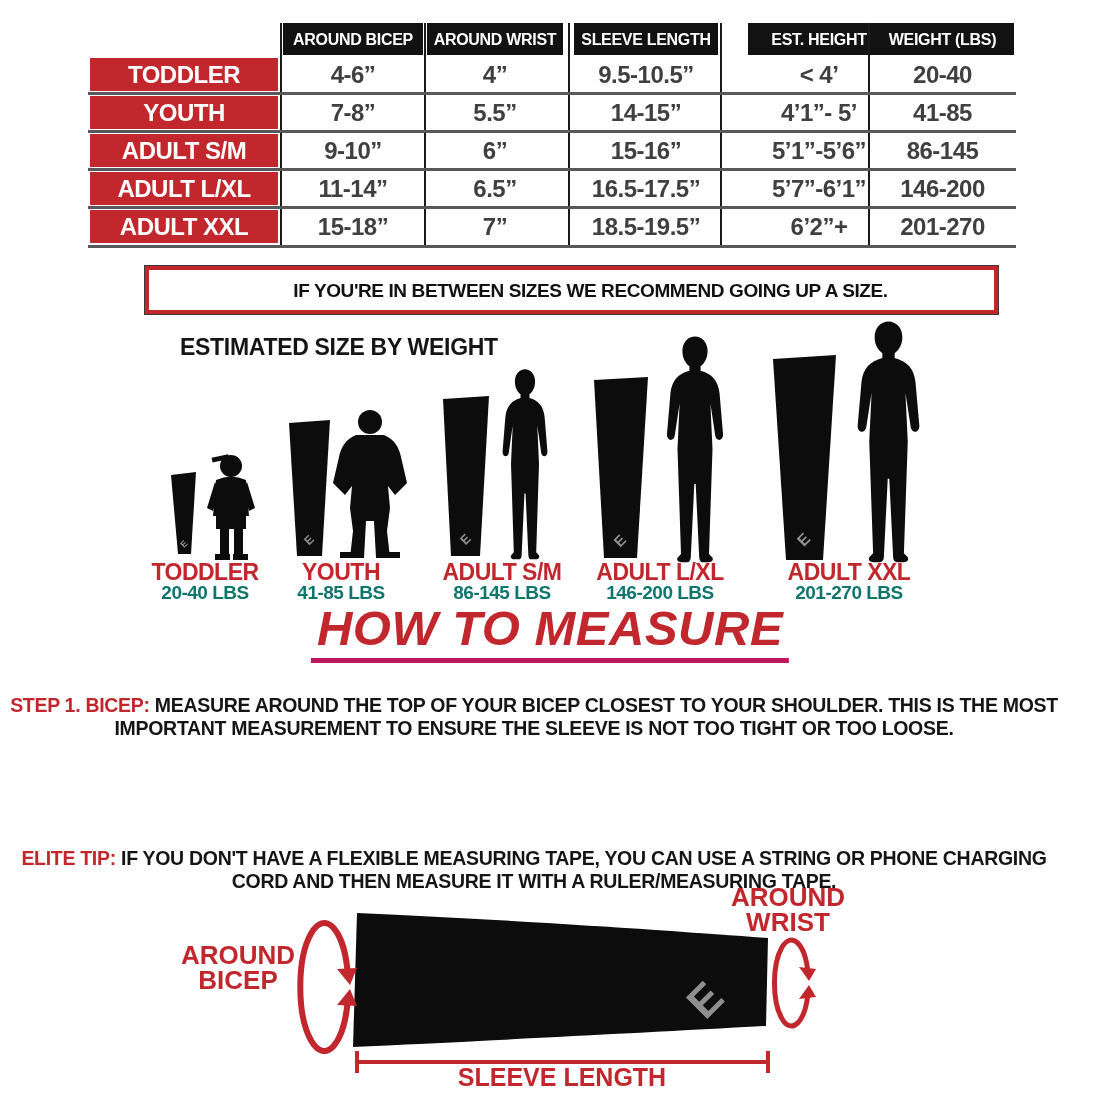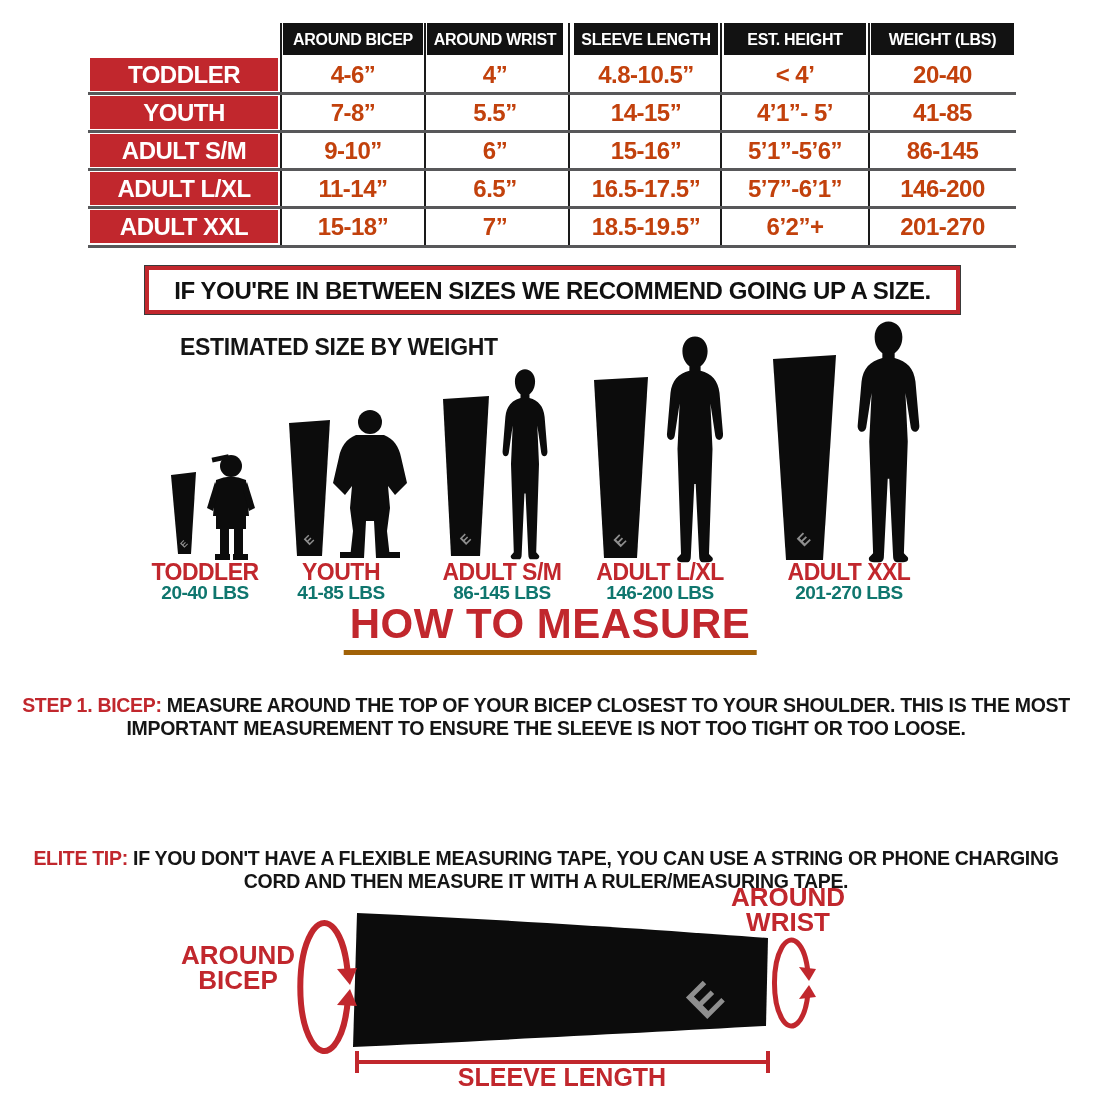--- a/index.html
+++ b/index.html
@@ -4,41 +4,41 @@
 <style>
   html,body{margin:0;padding:0;background:#fff;}
   #canvas{position:relative;width:1100px;height:1100px;background:#ffffff;overflow:hidden;
           font-family:"Liberation Sans","DejaVu Sans",sans-serif;color:#1a1a1a;}
   
   .thead{position:absolute;top:23px;height:32px;background:#121212;color:#fff;
          font-weight:bold;font-size:16px;line-height:33px;text-align:center;letter-spacing:-0.3px;}
   .rowlabel{position:absolute;left:90px;width:188px;height:33px;background:#C1272D;color:#fff;
             font-weight:bold;font-size:24px;line-height:34px;text-align:center;letter-spacing:-0.5px;}
   .cell{position:absolute;height:33px;font-weight:bold;font-size:24px;line-height:34px;
-        text-align:center;color:#c2410c;letter-spacing:-0.5px;}
+        text-align:center;color:#404040;letter-spacing:-0.5px;}
   .c0{left:283px;width:140px}.c1{left:427px;width:136px}.c2{left:574px;width:144px}
-  .c3{left:724px;width:142px}.c4{left:871px;width:143px}
+  .c3{left:748px;width:142px}.c4{left:871px;width:143px}
   .r0{top:58px}.r1{top:96px}.r2{top:134px}.r3{top:172px}.r4{top:210px}
   .vline{position:absolute;top:23px;height:224px;width:2px;background:#1a1a1a;}
   .hline{position:absolute;left:88px;width:928px;height:3px;background:#58585a;}
   
   #banner{position:absolute;left:145px;top:266px;width:807px;height:40px;border:4px solid #C1272D;
-          box-shadow:0 0 0 1px #3a3a3a;text-align:center;font-weight:bold;font-size:24px;
-          line-height:41px;color:#111;letter-spacing:-0.4px;}
+          box-shadow:0 0 0 1px #3a3a3a;text-align:center;font-weight:bold;font-size:19px;
+          line-height:41px;color:#111;letter-spacing:-0.4px;padding-left:38px;}
   
   #esbw-title{position:absolute;left:180px;top:334px;font-weight:bold;font-size:23px;color:#151515;letter-spacing:-0.3px;text-align:center;}
   #groups-svg{position:absolute;left:150px;top:318px;}
   .glabel{position:absolute;top:561px;width:160px;text-align:center;}
   .gname{font-weight:bold;font-size:23px;color:#C1272D;line-height:22px;letter-spacing:-0.5px;}
   .gweight{font-weight:bold;font-size:19px;color:#0f766e;line-height:20px;letter-spacing:-0.5px;}
   
   #htm-title{position:absolute;left:50%;transform:translateX(-50%);top:600px;
-             font-weight:bold;font-size:42px;color:#C1272D;letter-spacing:0.5px;
-             border-bottom:5px solid #a16207;padding:0 6px 2px 6px;white-space:nowrap;}
-  .step{position:absolute;left:16px;width:1060px;text-align:center;font-weight:bold;
+             font-weight:bold;font-size:49px;color:#C1272D;letter-spacing:0.5px;
+             border-bottom:5px solid #be185d;padding:0 6px 2px 6px;white-space:nowrap;font-style:italic;}
+  .step{position:absolute;left:4px;width:1060px;text-align:center;font-weight:bold;
         font-size:19.5px;line-height:23px;color:#151515;letter-spacing:-0.3px;}
   .step-label{color:#C1272D;}
   
   #diagram-svg{position:absolute;left:0;top:878px;}
   .dlabel{position:absolute;text-align:center;font-weight:bold;color:#C1272D;white-space:pre-line;}
   #lbl-bicep{left:153px;top:943px;width:170px;font-size:26px;line-height:25px;}
   #lbl-wrist{left:703px;top:885px;width:170px;font-size:26px;line-height:25px;}
   #lbl-note{position:absolute;left:163px;top:997px;width:150px;text-align:center;font-weight:bold;
             font-size:13px;line-height:13px;color:#151515;white-space:pre-line;}
   #lbl-sleevelen{left:452px;top:1064px;width:220px;font-size:25px;line-height:26px;}
@@ -57,21 +57,21 @@
     <div class="thead c4">WEIGHT (LBS)</div>
 
     <div class="rowlabel r0">TODDLER</div>
     <div class="rowlabel r1">YOUTH</div>
     <div class="rowlabel r2">ADULT S/M</div>
     <div class="rowlabel r3">ADULT L/XL</div>
     <div class="rowlabel r4">ADULT XXL</div>
 
     <div class="cell c0 r0">4-6”</div>
     <div class="cell c1 r0">4”</div>
-    <div class="cell c2 r0">4.8-10.5”</div>
+    <div class="cell c2 r0">9.5-10.5”</div>
     <div class="cell c3 r0">&lt; 4’</div>
     <div class="cell c4 r0">20-40</div>
 
     <div class="cell c0 r1">7-8”</div>
     <div class="cell c1 r1">5.5”</div>
     <div class="cell c2 r1">14-15”</div>
     <div class="cell c3 r1">4’1”- 5’</div>
     <div class="cell c4 r1">41-85</div>
 
     <div class="cell c0 r2">9-10”</div>

